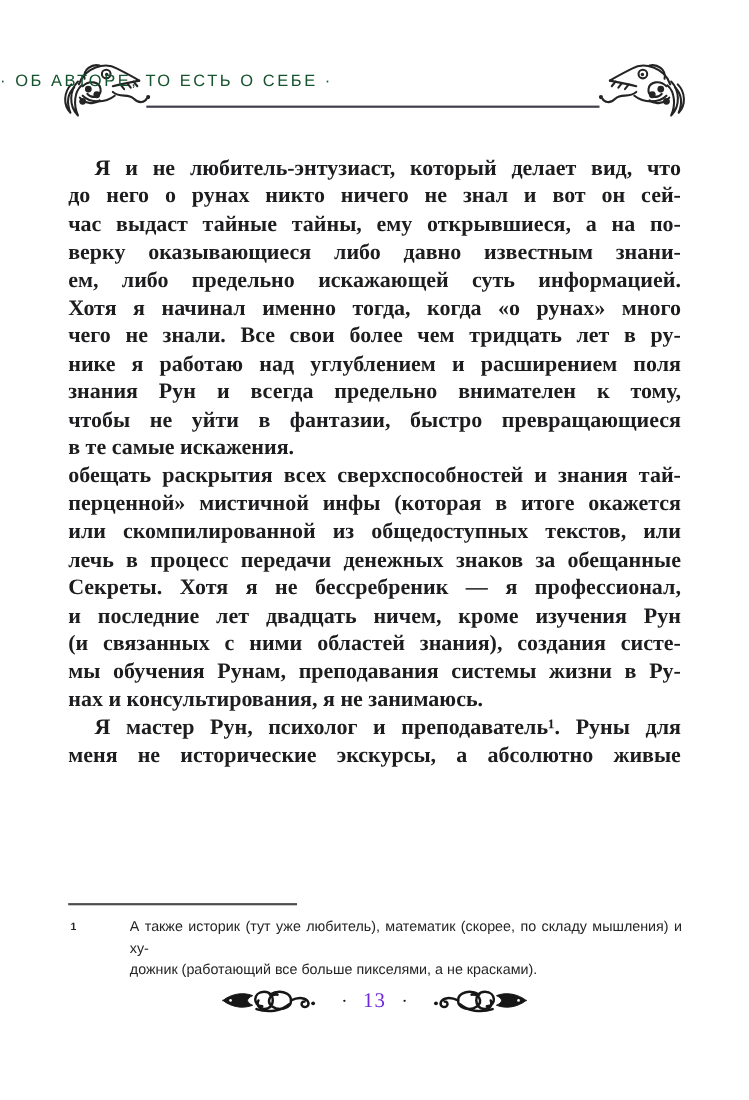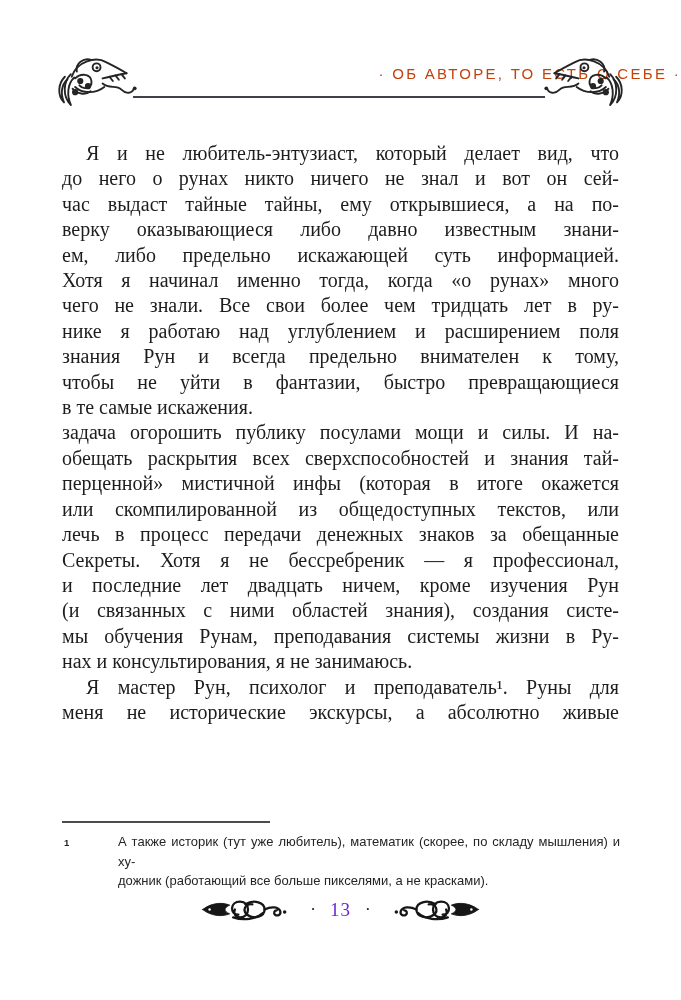--- a/index.html
+++ b/index.html
@@ -15,32 +15,32 @@
   
   .orn-header { position: absolute; width: 86px; height: 60px; top: 51px; }
   .orn-header.left { left: 51px; }
   .orn-header.right { right: 51px; transform: scaleX(-1); }
   .header-rule {
     position: absolute; left: 133px; right: 136px; top: 96px;
     height: 2px; background: #40404a;
   }
   .header-title {
     position: absolute; left: 0; width: 100%; top: 65px;
-    text-align: right;
+    text-align: left;
     font-family: "Liberation Sans", sans-serif;
     font-size: 15px; letter-spacing: 2.3px;
-    color: #c2410c;
+    color: #14532d;
   }
 
   
   .body-text {
     position: absolute; left: 62px; top: 141px; width: 557px;
     font-size: 20px; line-height: 25.4px; color: #1d1d1f;
   }
-  .line { text-align: justify; text-align-last: justify; }
+  .line { text-align: justify; text-align-last: justify; font-weight: bold; }
   .line.noj { text-align-last: left; }
   .line.indent { text-indent: 24px; }
 
   
   .footnote-rule {
     position: absolute; left: 62px; top: 821px;
     width: 208px; height: 2px; background: #4c4c4c;
   }
   .footnote {
     position: absolute; left: 62px; top: 832px; width: 558px;
@@ -124,21 +124,20 @@
         <div class="line">верку оказывающиеся либо давно известным знани-</div>
         <div class="line">ем, либо предельно искажающей суть информацией.</div>
         <div class="line">Хотя я начинал именно тогда, когда «о рунах» много</div>
         <div class="line">чего не знали. Все свои более чем тридцать лет в ру-</div>
         <div class="line">нике я работаю над углублением и расширением поля</div>
         <div class="line">знания Рун и всегда предельно внимателен к тому,</div>
         <div class="line">чтобы не уйти в фантазии, быстро превращающиеся</div>
         <div class="line noj">в те самые искажения.</div>
       </div>
       <div>
-        <div class="line">задача огорошить публику посулами мощи и силы. И на-</div>
         <div class="line">обещать раскрытия всех сверхспособностей и знания тай-</div>
         <div class="line">перценной» мистичной инфы (которая в итоге окажется</div>
         <div class="line">или скомпилированной из общедоступных текстов, или</div>
         <div class="line">лечь в процесс передачи денежных знаков за обещанные</div>
         <div class="line">Секреты. Хотя я не бессребреник — я профессионал,</div>
         <div class="line">и последние лет двадцать ничем, кроме изучения Рун</div>
         <div class="line">(и связанных с ними областей знания), создания систе-</div>
         <div class="line">мы обучения Рунам, преподавания системы жизни в Ру-</div>
         <div class="line noj">нах и консультирования, я не занимаюсь.</div>
       </div>

